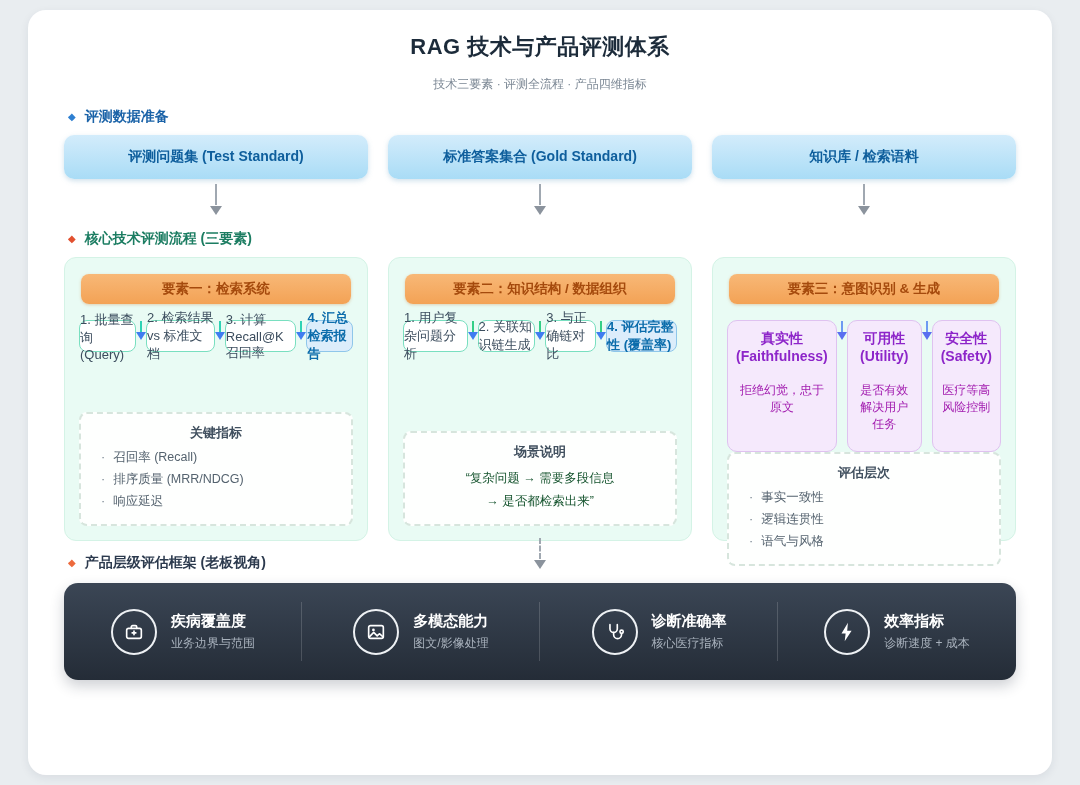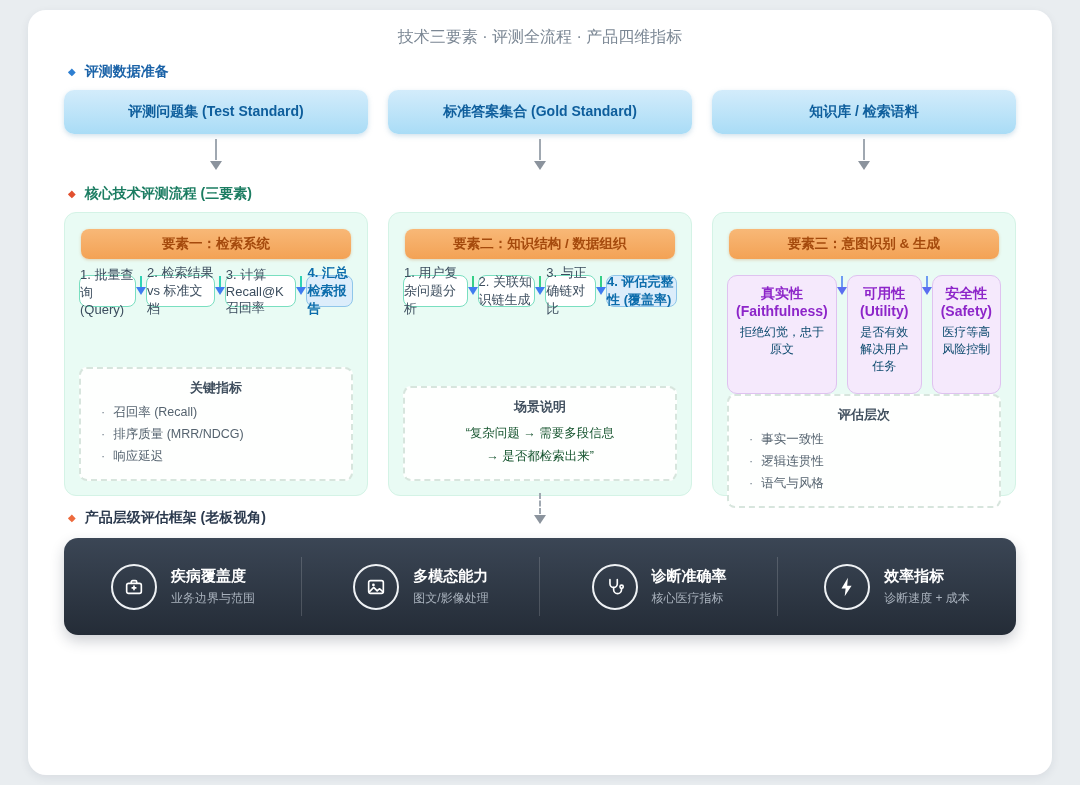--- a/index.html
+++ b/index.html
@@ -16,21 +16,21 @@
     width:1024px; height:765px;
     background:#ffffff; border-radius:18px;
     box-shadow:0 3px 10px rgba(30,40,60,.08);
     padding:10px 36px 0;
   }
   .hdr h1 {
     margin:12px 0 0; text-align:center;
     font-size:22px; color:#1c2b3a; letter-spacing:.5px;
   }
   .hdr .sub {
-    text-align:center; font-size:16px; color:#7b8794; margin-top:7px;
+    text-align:center; font-size:12px; color:#7b8794; margin-top:14px;
   }
   .sec-label {
     display:flex; align-items:center; gap:9px;
     font-weight:bold; font-size:14px;
     margin:15px 0 9px 4px;
   }
   .sec-label .diamond { font-size:10px; line-height:1; }
   .sec-label.blue  { color:#1b63a8; }
   .sec-label.blue .diamond  { color:#2e7fd1; }
   .sec-label.green { color:#1c7d62; }
@@ -87,21 +87,21 @@
   .c1 .sline { background:#2fd3b5; }
   .c2 .sline { background:#35cf87; }
   .c3 .sline { background:#6e9bf2; }
   .c3 .shead { border-top-color:#5a6ef0; }
 
   .pcard {
     background:#f5e9fc; border:1px solid #dfc2f0; border-radius:10px;
     padding:9px 8px 18px; text-align:center;
   }
   .pcard .t { font-size:14px; font-weight:bold; color:#8d25c9; }
-  .pcard .d { font-size:12px; color:#0c4a6e; margin-top:5px; }
+  .pcard .d { font-size:12px; color:#a21caf; margin-top:18px; }
 
   .info {
     margin-top:auto; background:#fefffe;
     border:2px dashed #d7e5dd; border-radius:8px;
     padding:10px 12px 11px;
   }
   .info .it { text-align:center; font-weight:bold; font-size:13px; color:#41505f; margin-bottom:5px; }
   .info ul { list-style:none; margin:0; padding:0 0 0 8px; }
   .info li { font-size:12.5px; color:#55636f; line-height:1.75; }
   .info li::before { content:"·"; margin-right:8px; color:#74808c; }
@@ -131,20 +131,21 @@
   .mtext .mtitle { font-size:15px; font-weight:bold; color:#ffffff; }
   .mtext .mdesc  { font-size:12px; color:#a9b2bd; margin-top:4px; }
   .mcircle svg { display:block; }
 </style>
 </head>
 <body>
 
 <div class="card">
 
   <div class="hdr">
+    <h1>RAG 技术与产品评测体系</h1>
     <div class="sub">技术三要素 · 评测全流程 · 产品四维指标</div>
   </div>
 
   <div class="sec-label blue">
     <span class="diamond">◆</span>
     <span>评测数据准备</span>
   </div>
 
   <div class="grid3">
     <div class="bluebox">评测问题集 (Test Standard)</div>

